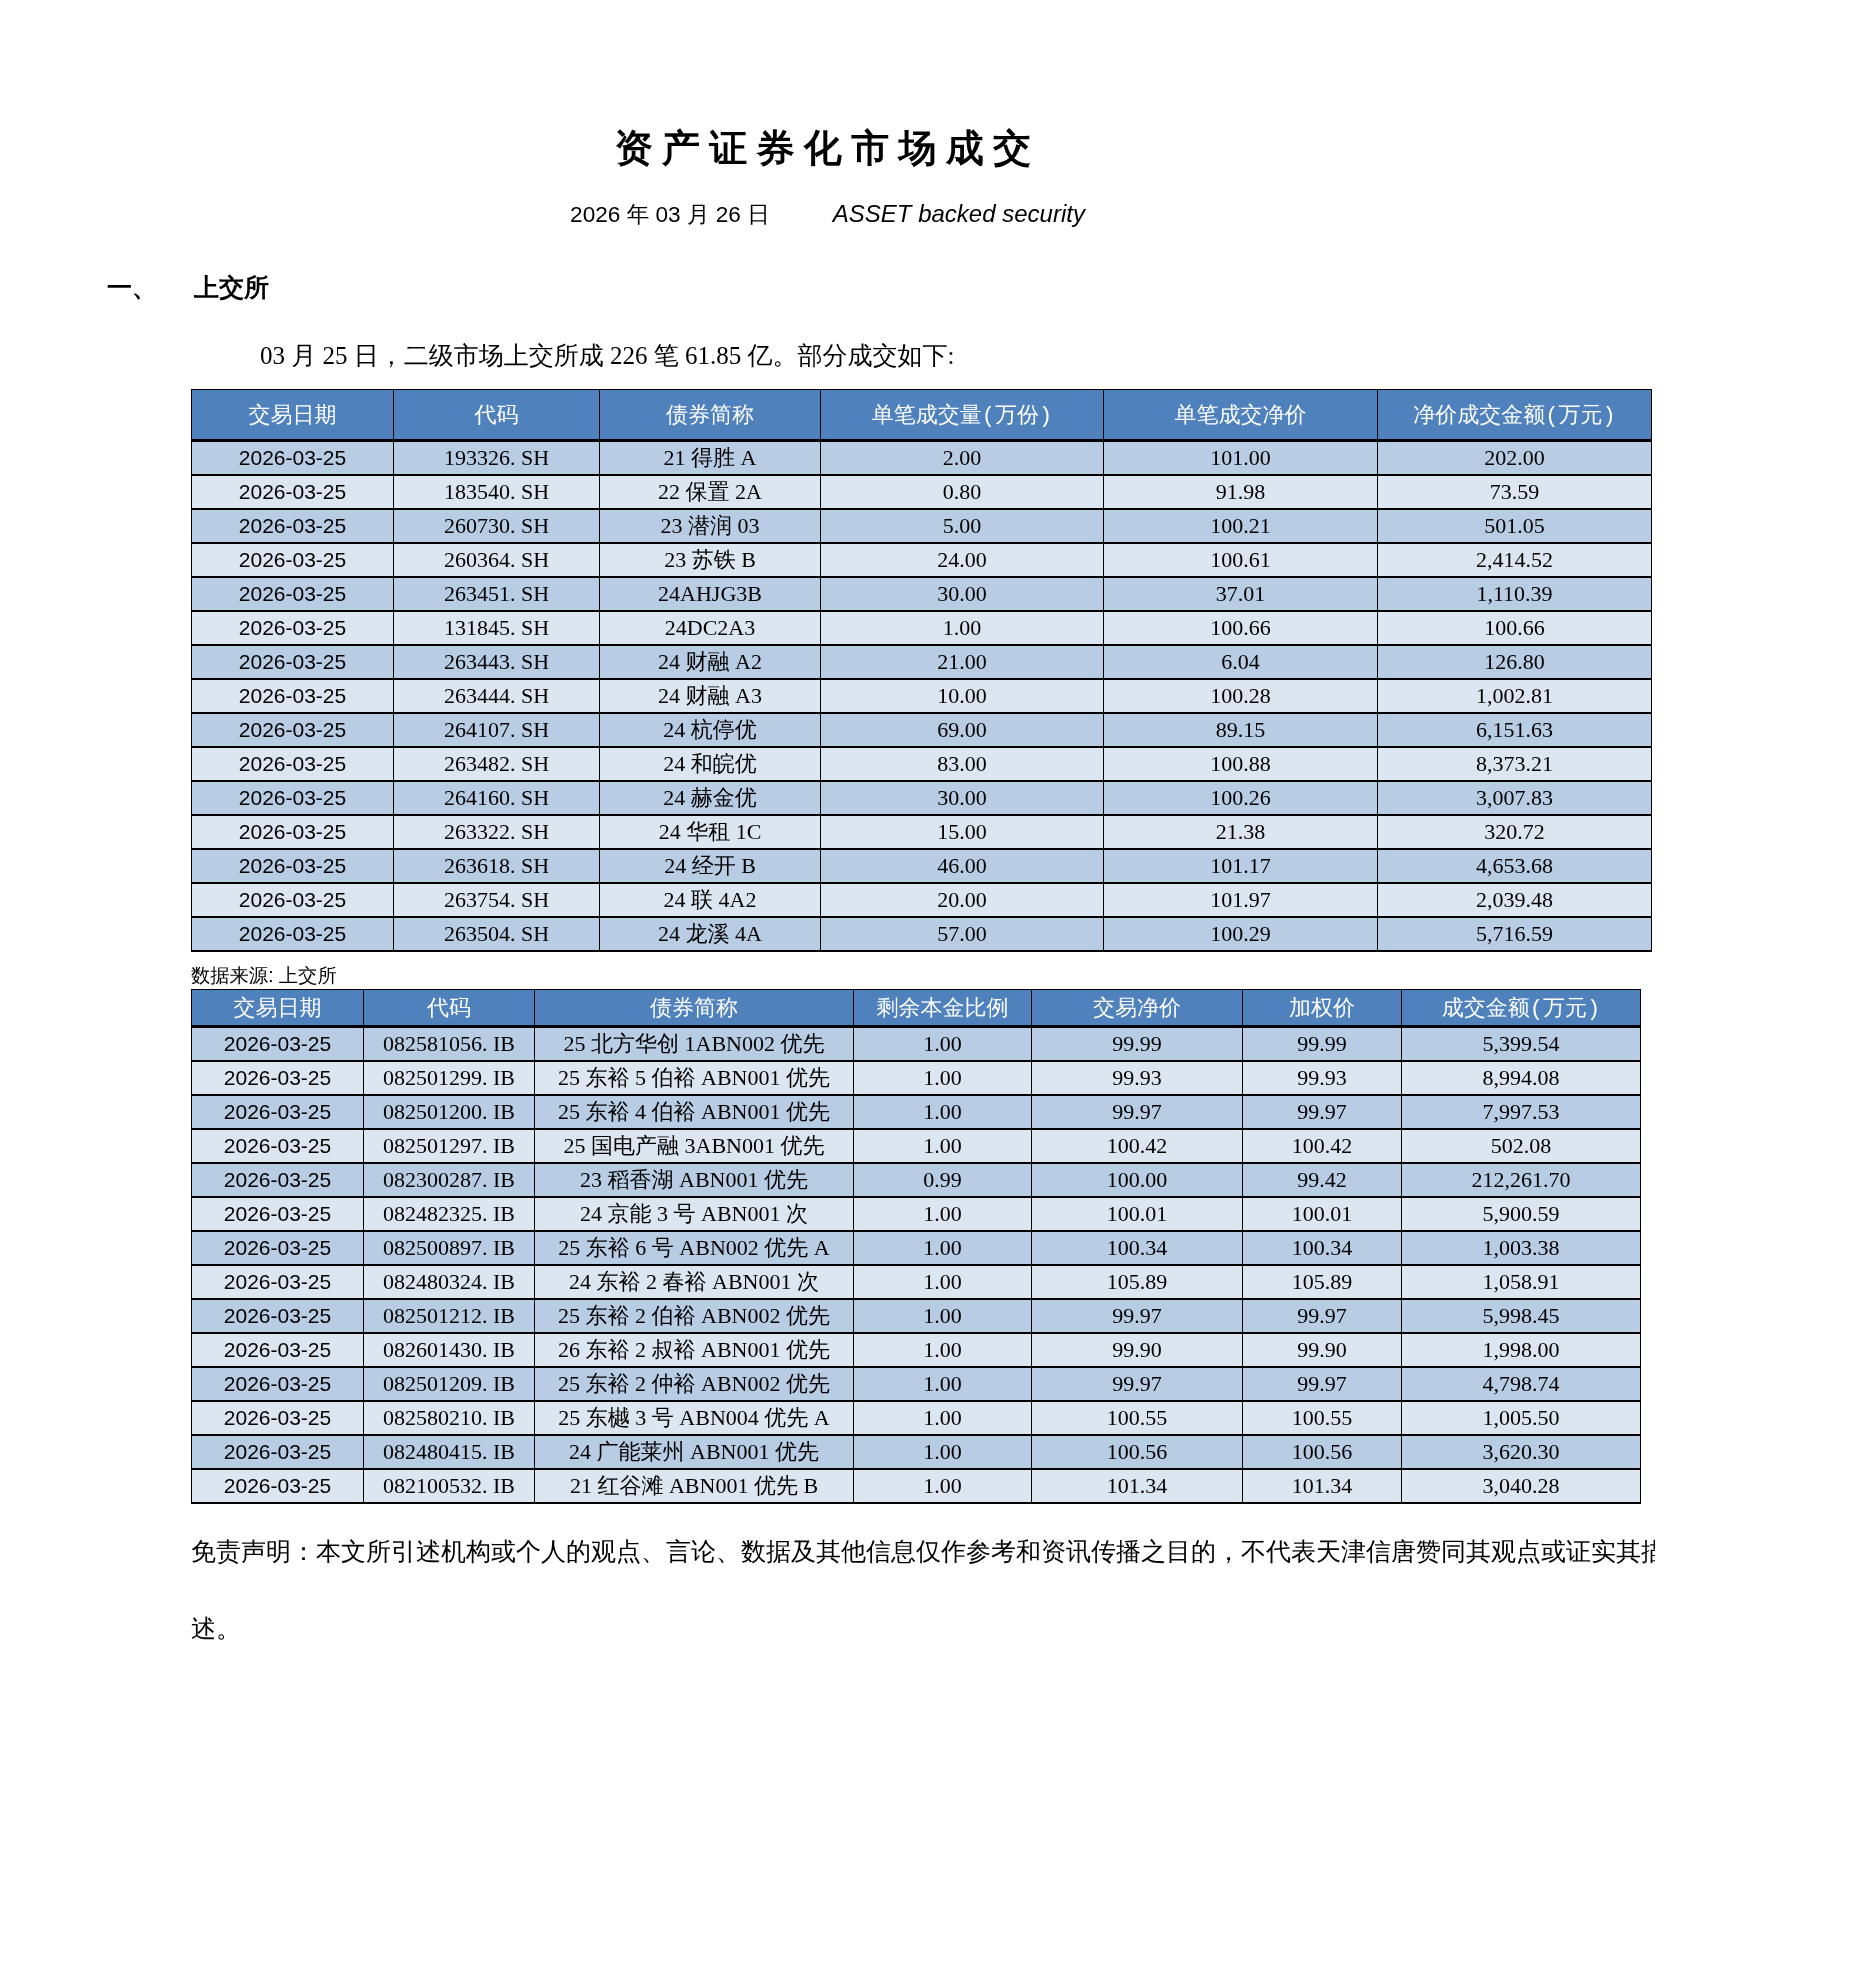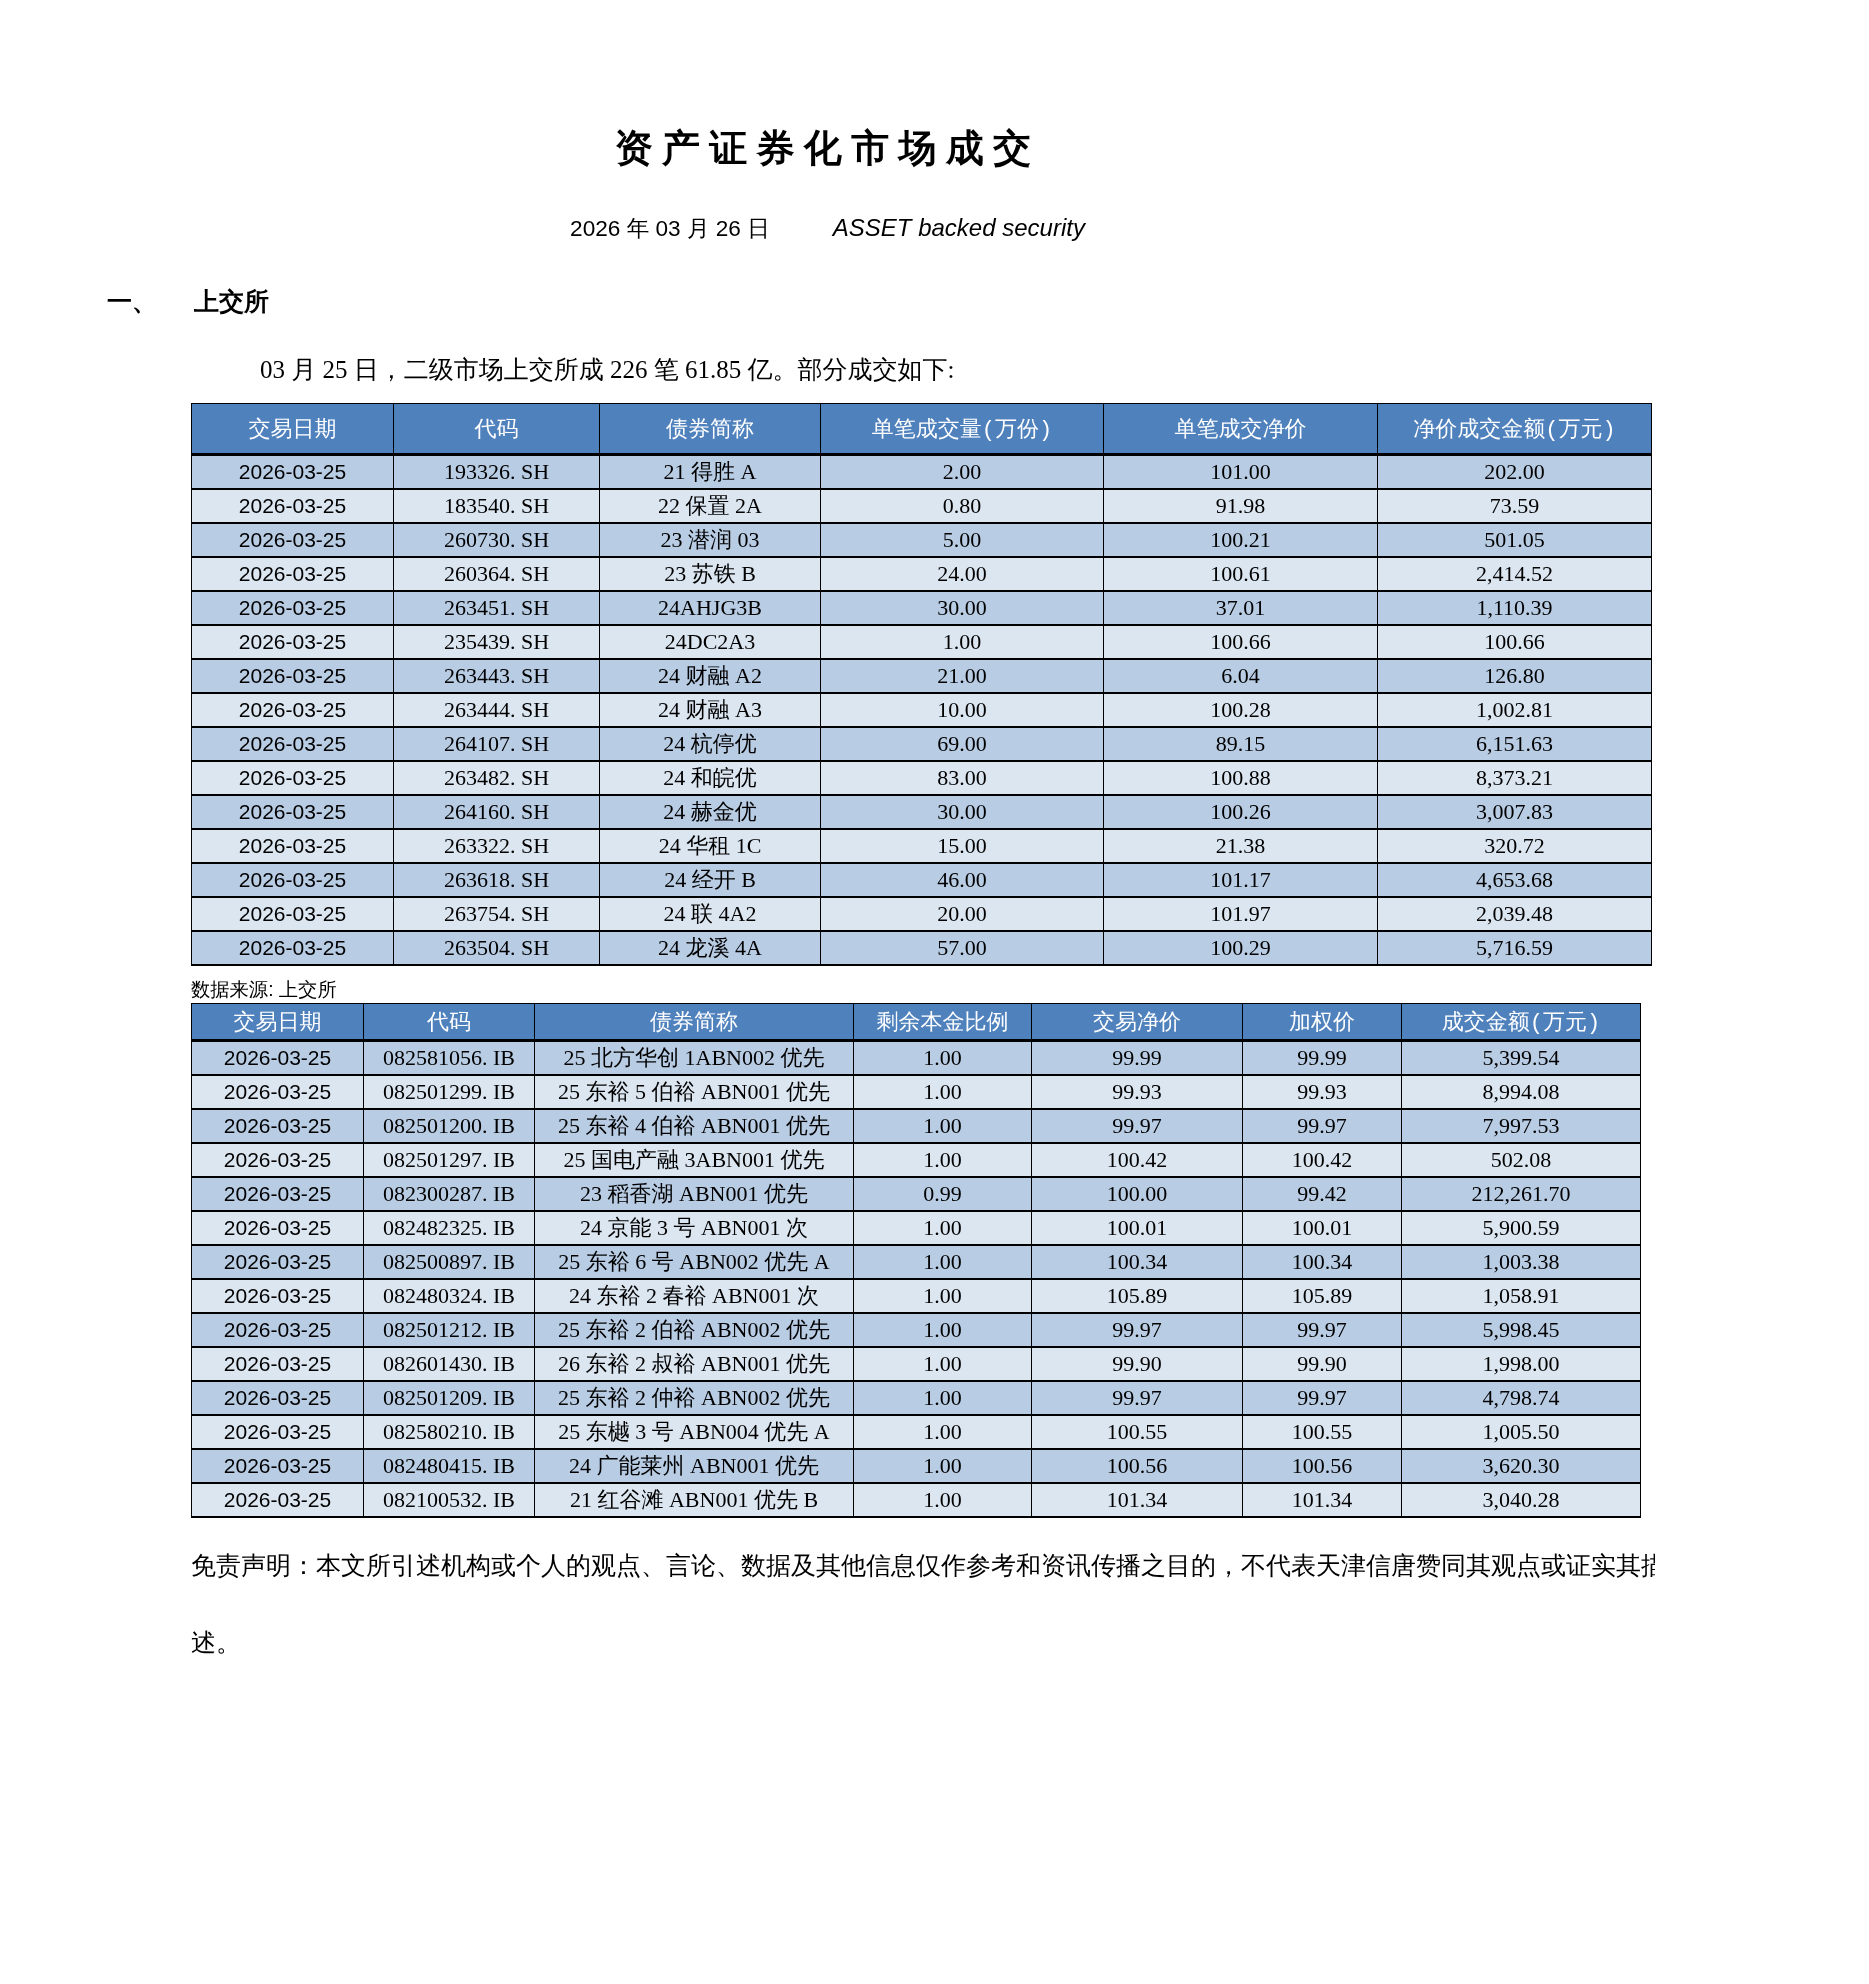--- a/index.html
+++ b/index.html
@@ -22,21 +22,21 @@
   .doc-title {
     padding-top: 123px;
     text-align: center;
     font-size: 38px;
     font-weight: 700;
     letter-spacing: 9.3px;
     font-family: "Liberation Sans", "DejaVu Sans", sans-serif;
   }
   .date-line {
     text-align: center;
-    margin-top: 39px;
+    margin-top: 25px;
     font-size: 22.6px;
     font-family: "Liberation Sans", "DejaVu Sans", sans-serif;
   }
   .date-line .subtitle {
     font-style: italic;
     margin-left: 63px;
     font-size: 24px;
     font-family: "Liberation Sans", "DejaVu Sans", sans-serif;
   }
   .section-heading {
@@ -172,21 +172,21 @@
         <tr>
           <td class="col0">2026-03-25</td>
           <td class="col1">263451. SH</td>
           <td class="col2">24AHJG3B</td>
           <td class="col3">30.00</td>
           <td class="col4">37.01</td>
           <td class="col5">1,110.39</td>
         </tr>
         <tr>
           <td class="col0">2026-03-25</td>
-          <td class="col1">235439. SH</td>
+          <td class="col1">131845. SH</td>
           <td class="col2">24DC2A3</td>
           <td class="col3">1.00</td>
           <td class="col4">100.66</td>
           <td class="col5">100.66</td>
         </tr>
         <tr>
           <td class="col0">2026-03-25</td>
           <td class="col1">263443. SH</td>
           <td class="col2">24 财融 A2</td>
           <td class="col3">21.00</td>

